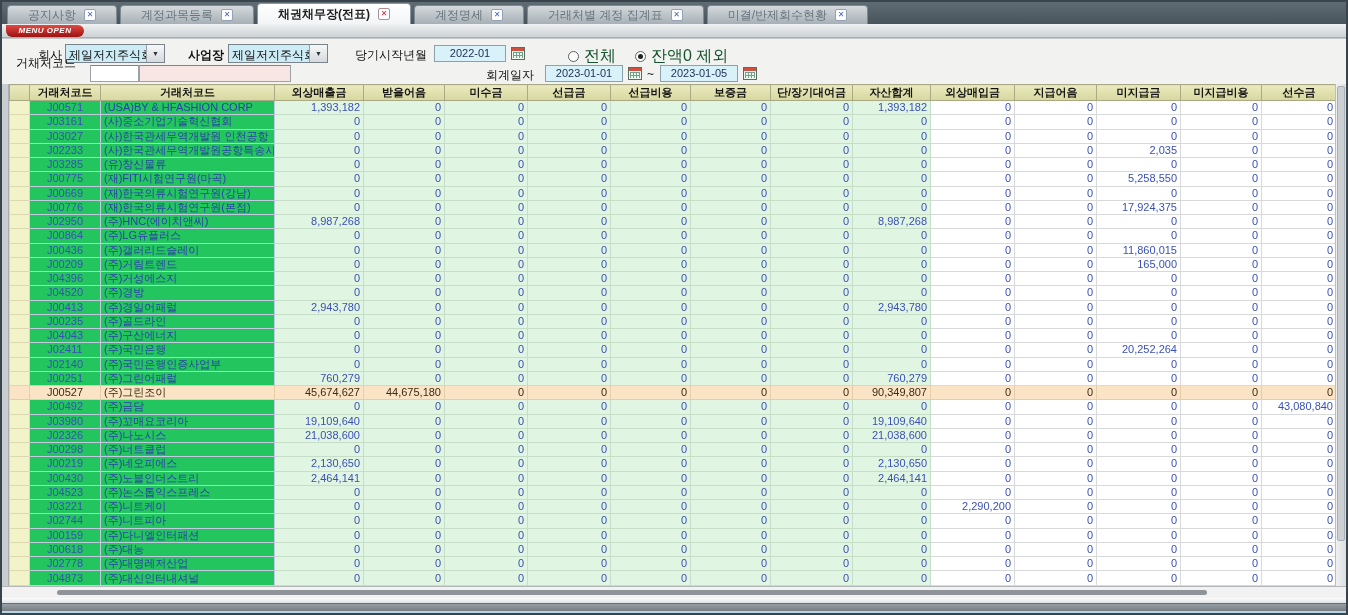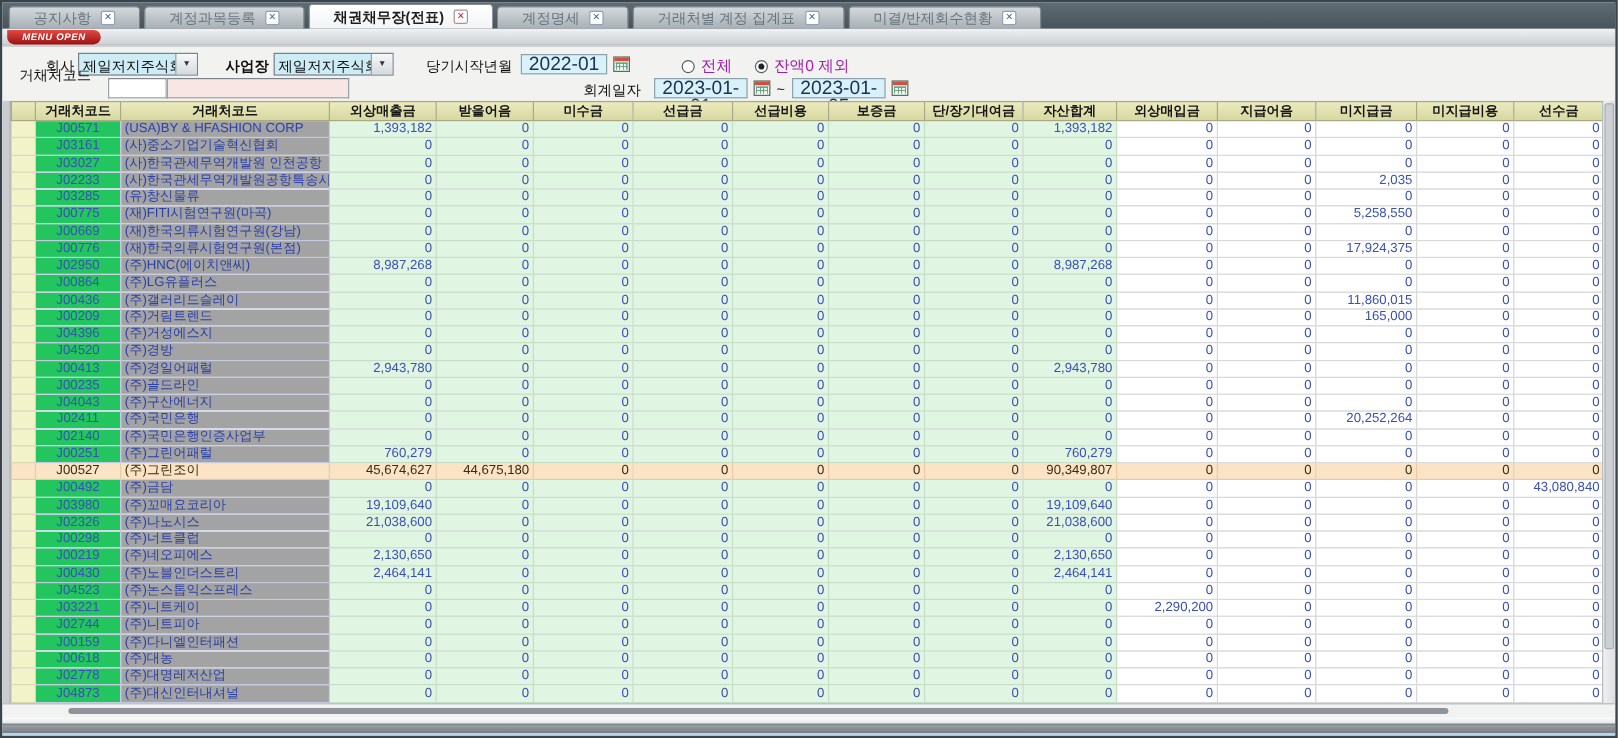--- a/index.html
+++ b/index.html
@@ -65,21 +65,21 @@
   .combo-text{flex:1;font-size:12px;color:#101010;padding:2px 3px 0 3px;white-space:nowrap;overflow:hidden;}
   .combo-arrow{
     width:17px;flex:0 0 auto;border-left:1px solid #98a1a8;
     background:linear-gradient(#f6f7f8,#d6dadd);
     display:flex;align-items:center;justify-content:center;
     font-size:7px;color:#2c3338;
   }
   .dateinput{
     position:absolute;height:17px;box-sizing:border-box;
     border:1px solid #8ba2ae;background:#d9f1f8;
-    font-size:16px;color:#1c2f55;text-align:center;line-height:15px;cursor:text;
+    font-size:11px;color:#1c2f55;text-align:center;line-height:15px;cursor:text;
   }
   .textinput{
     position:absolute;height:17px;box-sizing:border-box;
     border:1px solid #9aa2a8;border-top-color:#7d868c;background:#ffffff;cursor:text;
   }
   .textinput.pink{background:#f7e6e4;}
   .cal{
     position:absolute;width:14px;height:13px;box-sizing:border-box;
     border:1px solid #5c6c5e;background:#eef7ee;cursor:pointer;
   }
@@ -93,42 +93,42 @@
       repeating-linear-gradient(to bottom,#6fa08a 0 1px,transparent 1px 3px);
   }
   .radio-group{position:absolute;display:flex;align-items:center;gap:5px;}
   .radio{
     width:11px;height:11px;border-radius:50%;box-sizing:border-box;
     border:1px solid #5a6268;background:#fdfdfd;position:relative;cursor:pointer;flex:0 0 auto;
   }
   .radio.sel::after{
     content:"";position:absolute;left:2px;top:2px;width:5px;height:5px;border-radius:50%;background:#1d242a;
   }
-  .radio-label{font-size:13px;color:#a21caf;margin-right:14px;white-space:nowrap;}
+  .radio-label{font-size:16px;color:#14532d;margin-right:14px;white-space:nowrap;}
   .tilde{position:absolute;font-size:12px;color:#222;}
   
   .grid{
     position:absolute;left:0;top:82px;right:0;height:502px;
     overflow:hidden;display:flex;background:#eef0f1;
   }
   .edge-strip{width:6px;flex:0 0 auto;background:#c9cdcf;border-right:1px solid #a8adb0;}
   table.ledger{border-collapse:collapse;table-layout:fixed;width:1327px;flex:0 0 auto;}
   table.ledger th{
     background:linear-gradient(#eaeabf,#d7d7a0);
     border:1px solid #a9a986;
     font-size:11px;font-weight:bold;color:#141414;
     height:14px;padding:0 2px;overflow:hidden;white-space:nowrap;
   }
   table.ledger td{
     height:13.6px;padding:0 3px;box-sizing:border-box;
     font-size:11px;line-height:13px;white-space:nowrap;overflow:hidden;
   }
   td.sel{background:#f3f3ca;border:1px solid #dadaae;}
   td.code{background:#22c55e;border:1px solid #c4c9e2;color:#3a50b6;text-align:center;}
-  td.name{background:#a3a3a3;border:1px solid #c4c9e2;color:#2c40a8;text-align:left;}
+  td.name{background:#22c55e;border:1px solid #c4c9e2;color:#2c40a8;text-align:left;}
   td.asset{background:#e1f6e2;border:1px solid #c6dec7;color:#3a50b6;text-align:right;}
   td.liab{background:#ffffff;border:1px solid #d7d9da;color:#3a50b6;text-align:right;}
   tr.hl td{background:#fbe3c6 !important;border-color:#e6cda8 !important;color:#3b2c12 !important;}
   
   .vscroll{
     position:absolute;right:0;top:0;width:11px;height:502px;
     background:linear-gradient(to right,#eef0f1,#dcdfe1);
     border-left:1px solid #b9bec1;box-sizing:border-box;
   }
   .vthumb{

